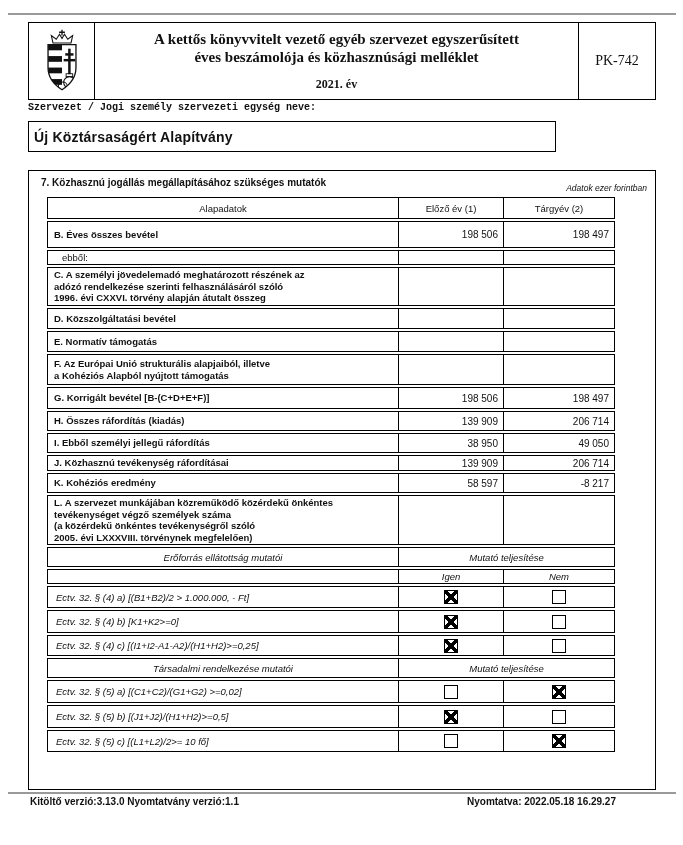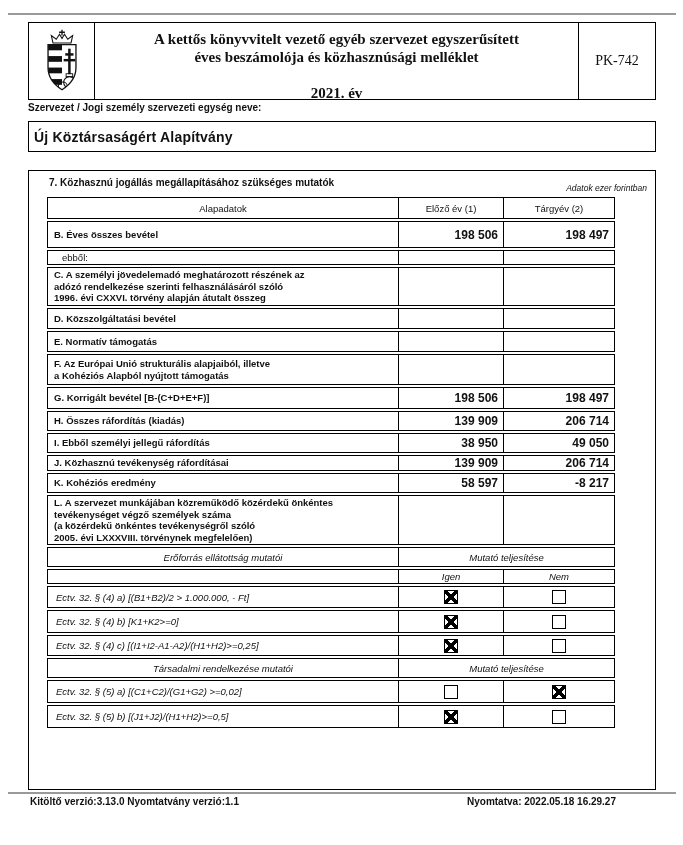--- a/index.html
+++ b/index.html
@@ -13,54 +13,54 @@
   .page-line.bottom{top:792px;}
 
   
   .header-box{
     position:absolute;left:28px;top:22px;width:628px;height:78px;
     border:1.7px solid #000;box-sizing:border-box;display:flex;background:#fff;gap:25px;
   }
   .emblem-cell{width:66px;border-right:1.7px solid #000;display:flex;align-items:center;justify-content:center;box-sizing:border-box;}
   .title-cell{flex:1;text-align:center;font-family:"Liberation Serif",serif;font-weight:bold;padding-top:7px;box-sizing:border-box;}
   .title-main{font-size:15px;line-height:18px;}
-  .title-year{font-size:15px;margin-top:19px;}
+  .title-year{font-size:12px;margin-top:11px;}
   .code-cell{width:77px;border-left:1.7px solid #000;display:flex;align-items:center;justify-content:center;
     font-family:"Liberation Serif",serif;font-size:14px;box-sizing:border-box;}
 
   
-  .org-label{position:absolute;left:28px;top:102px;font-size:10px;font-weight:bold;}
+  .org-label{position:absolute;left:28px;top:102px;font-size:10px;font-weight:bold;font-family:Liberation Mono, monospace;}
   .org-box{
-    position:absolute;left:28px;top:121px;width:628px;height:31px;
+    position:absolute;left:28px;top:121px;width:528px;height:31px;
     border:1.4px solid #000;box-sizing:border-box;display:flex;align-items:center;
     padding-left:5px;font-size:14px;font-weight:bold;letter-spacing:.2px;background:#fff;
   }
 
   
   .section-box{
     position:absolute;left:28px;top:170px;width:628px;height:620px;
     border:1.8px solid #000;box-sizing:border-box;background:#fff;
   }
-  .sec-title{position:absolute;left:20px;top:6px;font-size:10px;font-weight:bold;}
+  .sec-title{position:absolute;left:12px;top:6px;font-size:10px;font-weight:bold;}
   .unit-note{position:absolute;right:8px;top:12px;font-size:8.5px;font-style:italic;}
 
   .ftable{position:absolute;left:18px;top:26px;width:568px;}
   .trow{
     display:flex;border:1.4px solid #000;box-sizing:border-box;
     margin-bottom:2px;background:#fff;
   }
   .cell{display:flex;align-items:center;box-sizing:border-box;overflow:hidden;}
   .c-label{flex:0 0 350px;}
   .c-prev{flex:0 0 105px;border-left:1.4px solid #000;}
   .c-curr{flex:1;border-left:1.4px solid #000;}
   .c-span{flex:1;border-left:1.4px solid #000;justify-content:center;}
 
   .lbl{padding:2px 4px 2px 6px;font-size:9.5px;font-weight:bold;line-height:11.5px;white-space:pre-line;}
   .lbl.plain{font-weight:normal;padding-left:14px;}
-  .num{justify-content:flex-end;padding-right:5px;font-size:12px;font-weight:bold;}
+  .num{justify-content:flex-end;padding-right:5px;font-size:10px;font-weight:normal;}
   .hdr{justify-content:center;font-size:9.5px;}
   .it{font-style:italic;}
   .ect{font-style:italic;font-size:9.5px;padding-left:8px;}
   .cbc{justify-content:center;}
 
   .cb{width:12px;height:12px;border:1.5px solid #000;box-sizing:content-box;position:relative;background:#fff;}
   .cb[data-state="checked"]{border-width:1.9px;}
   .cb[data-state="checked"]::after{
     content:"";position:absolute;inset:0;
     background:
@@ -266,20 +266,29 @@
     <div class="trow" style="height:23px">
       <div class="cell c-label ect">Ectv. 32. § (5) b) [(J1+J2)/(H1+H2)&gt;=0,5]</div>
       <div class="cell c-prev cbc">
           <span class="cb" data-state="checked"></span>
         </div>
       <div class="cell c-curr cbc">
           <span class="cb" data-state="unchecked"></span>
         </div>
     </div>
 
+    <div class="trow" style="height:22px">
+      <div class="cell c-label ect">Ectv. 32. § (5) c) [(L1+L2)/2&gt;= 10 fő]</div>
+      <div class="cell c-prev cbc">
+          <span class="cb" data-state="unchecked"></span>
+        </div>
+      <div class="cell c-curr cbc">
+          <span class="cb" data-state="checked"></span>
+        </div>
+    </div>
 
   </div>
 </div>
 
 <div class="page-line bottom"></div>
 
 <div class="footer-left">Kitöltő verzió:3.13.0 Nyomtatvány verzió:1.1</div>
 <div class="footer-right">Nyomtatva: 2022.05.18 16.29.27</div>
 
 </body></html>

